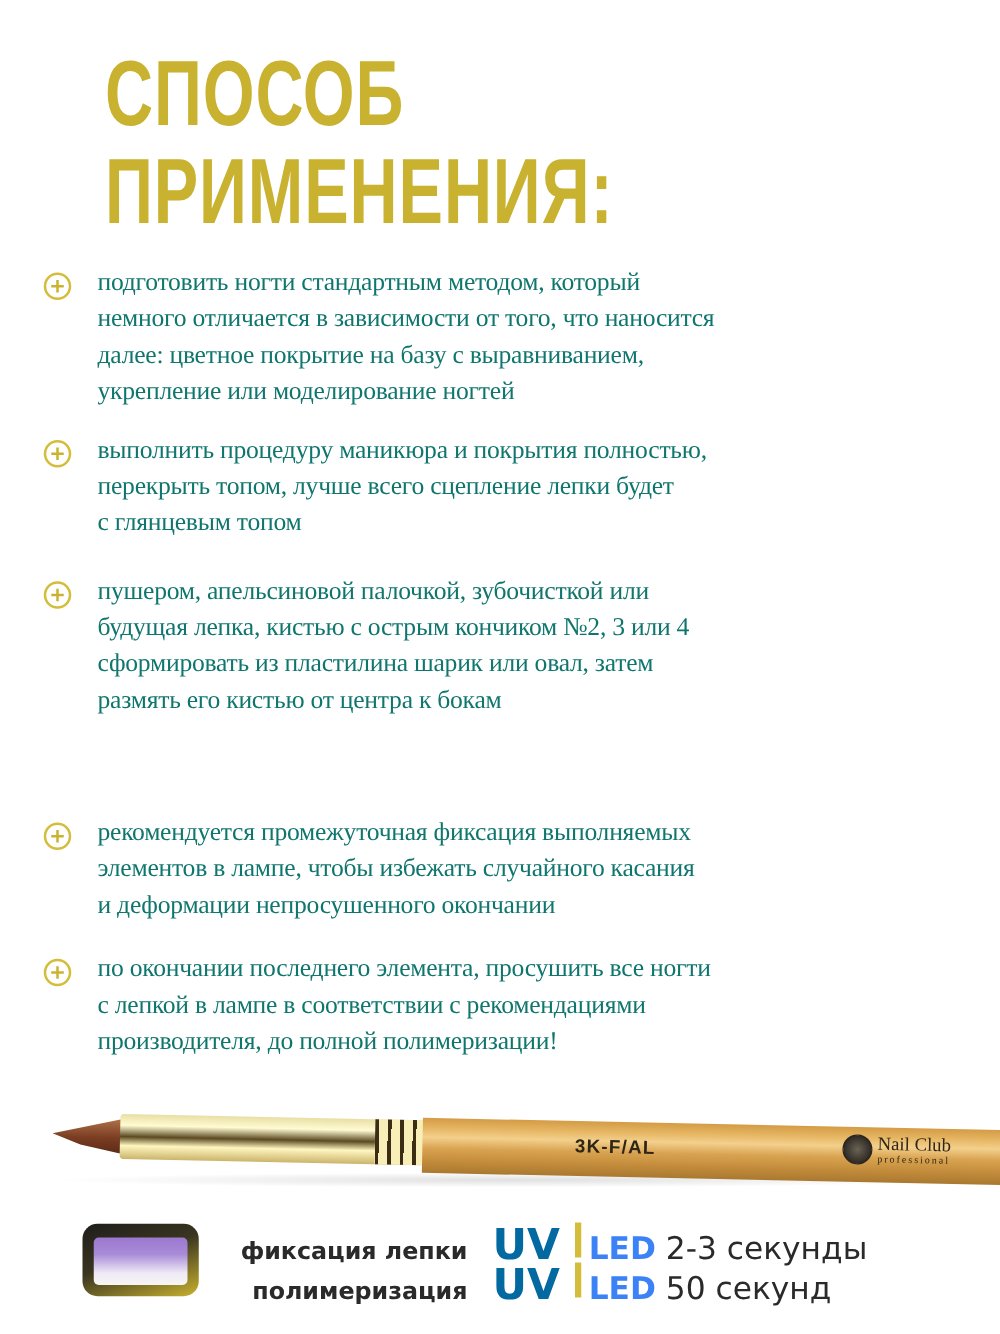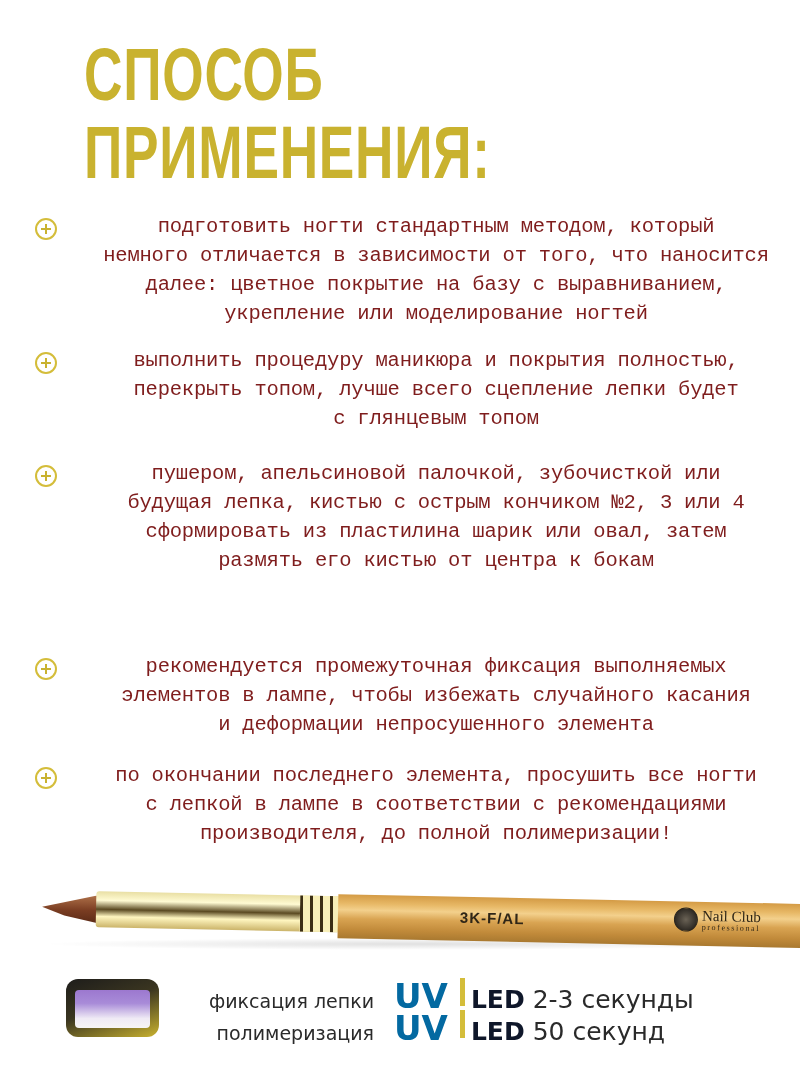--- a/index.html
+++ b/index.html
@@ -26,24 +26,23 @@
       box-sizing: border-box;
     }
     .step .icon::before, .step .icon::after {
       content: ""; position: absolute; background: #c9b22f;
       left: 50%; top: 50%;
     }
     .step .icon::before { width: 10px; height: 2px; transform: translate(-50%, -50%); }
     .step .icon::after { width: 2px; height: 10px; transform: translate(-50%, -50%); }
     .step .text {
       position: absolute; left: 78px; width: 716px;
-      font-family: Liberation Mono, monospace;
-      font-size: 20.5px; line-height: 29px; color: #7f1d1d;
+      font-family: Liberation Serif, serif;
+      font-size: 20.5px; line-height: 29px; color: #0f766e;
       letter-spacing: -0.2px;
-      text-align: center;
     }
     .step .text div { white-space: nowrap; }
 
     .brush { position: absolute; left: 40px; top: 870px; width: 760px; height: 80px; }
     .brush-inner {
       position: absolute; left: 0; top: 10px; width: 780px; height: 60px;
       transform: rotate(1.2deg); transform-origin: left center;
     }
     .bristles {
       position: absolute; left: 2px; top: 14px; width: 56px; height: 28px;
@@ -90,33 +89,33 @@
     }
     .lamp .screen {
       position: absolute; left: 9px; top: 11px; width: 75px; height: 38px;
       border-radius: 4px;
       background: linear-gradient(180deg, #9c78cf 0%, #a88bd8 35%, #efeaf5 75%, #f7f5f4 100%);
     }
     .cure { position: absolute; left: 184px; top: 976px; }
     .cure-row { display: flex; align-items: baseline; height: 32px; white-space: nowrap; }
     .cure-label {
       width: 190px; text-align: right;
-      font-family: "DejaVu Sans", sans-serif; font-size: 19px; color: #2a2a2a;
+      font-family: "DejaVu Sans", sans-serif; font-size: 19px; color: #2a2a2a; font-weight: bold;
     }
     .cure-uv {
       margin-left: 20px; font-family: "DejaVu Sans", sans-serif; font-weight: bold;
       font-size: 34px; color: #0369a1;
     }
     .cure-sep {
       display: inline-block; width: 5px; height: 28px; background: #d4bd3a;
       margin: 0 6px 0 12px; align-self: center;
     }
     .cure-led {
       font-family: "DejaVu Sans", sans-serif; font-weight: bold;
-      font-size: 25px; color: #0f172a;
+      font-size: 25px; color: #3b82f6;
     }
     .cure-time {
       margin-left: 8px; font-family: "DejaVu Sans", sans-serif;
       font-size: 25px; color: #2a2a2a;
     }
   </style>
 </head>
 <body>
 
 <div class="title">
@@ -152,21 +151,21 @@
       <div>сформировать из пластилина шарик или овал, затем</div>
       <div>размять его кистью от центра к бокам</div>
     </div>
   </div>
 
   <div class="step" style="top:652px;">
     <span class="icon"></span>
     <div class="text">
       <div>рекомендуется промежуточная фиксация выполняемых</div>
       <div>элементов в лампе, чтобы избежать случайного касания</div>
-      <div>и деформации непросушенного элемента</div>
+      <div>и деформации непросушенного окончании</div>
     </div>
   </div>
 
   <div class="step" style="top:761px;">
     <span class="icon"></span>
     <div class="text">
       <div>по окончании последнего элемента, просушить все ногти</div>
       <div>с лепкой в лампе в соответствии с рекомендациями</div>
       <div>производителя,  до полной полимеризации!</div>
     </div>

